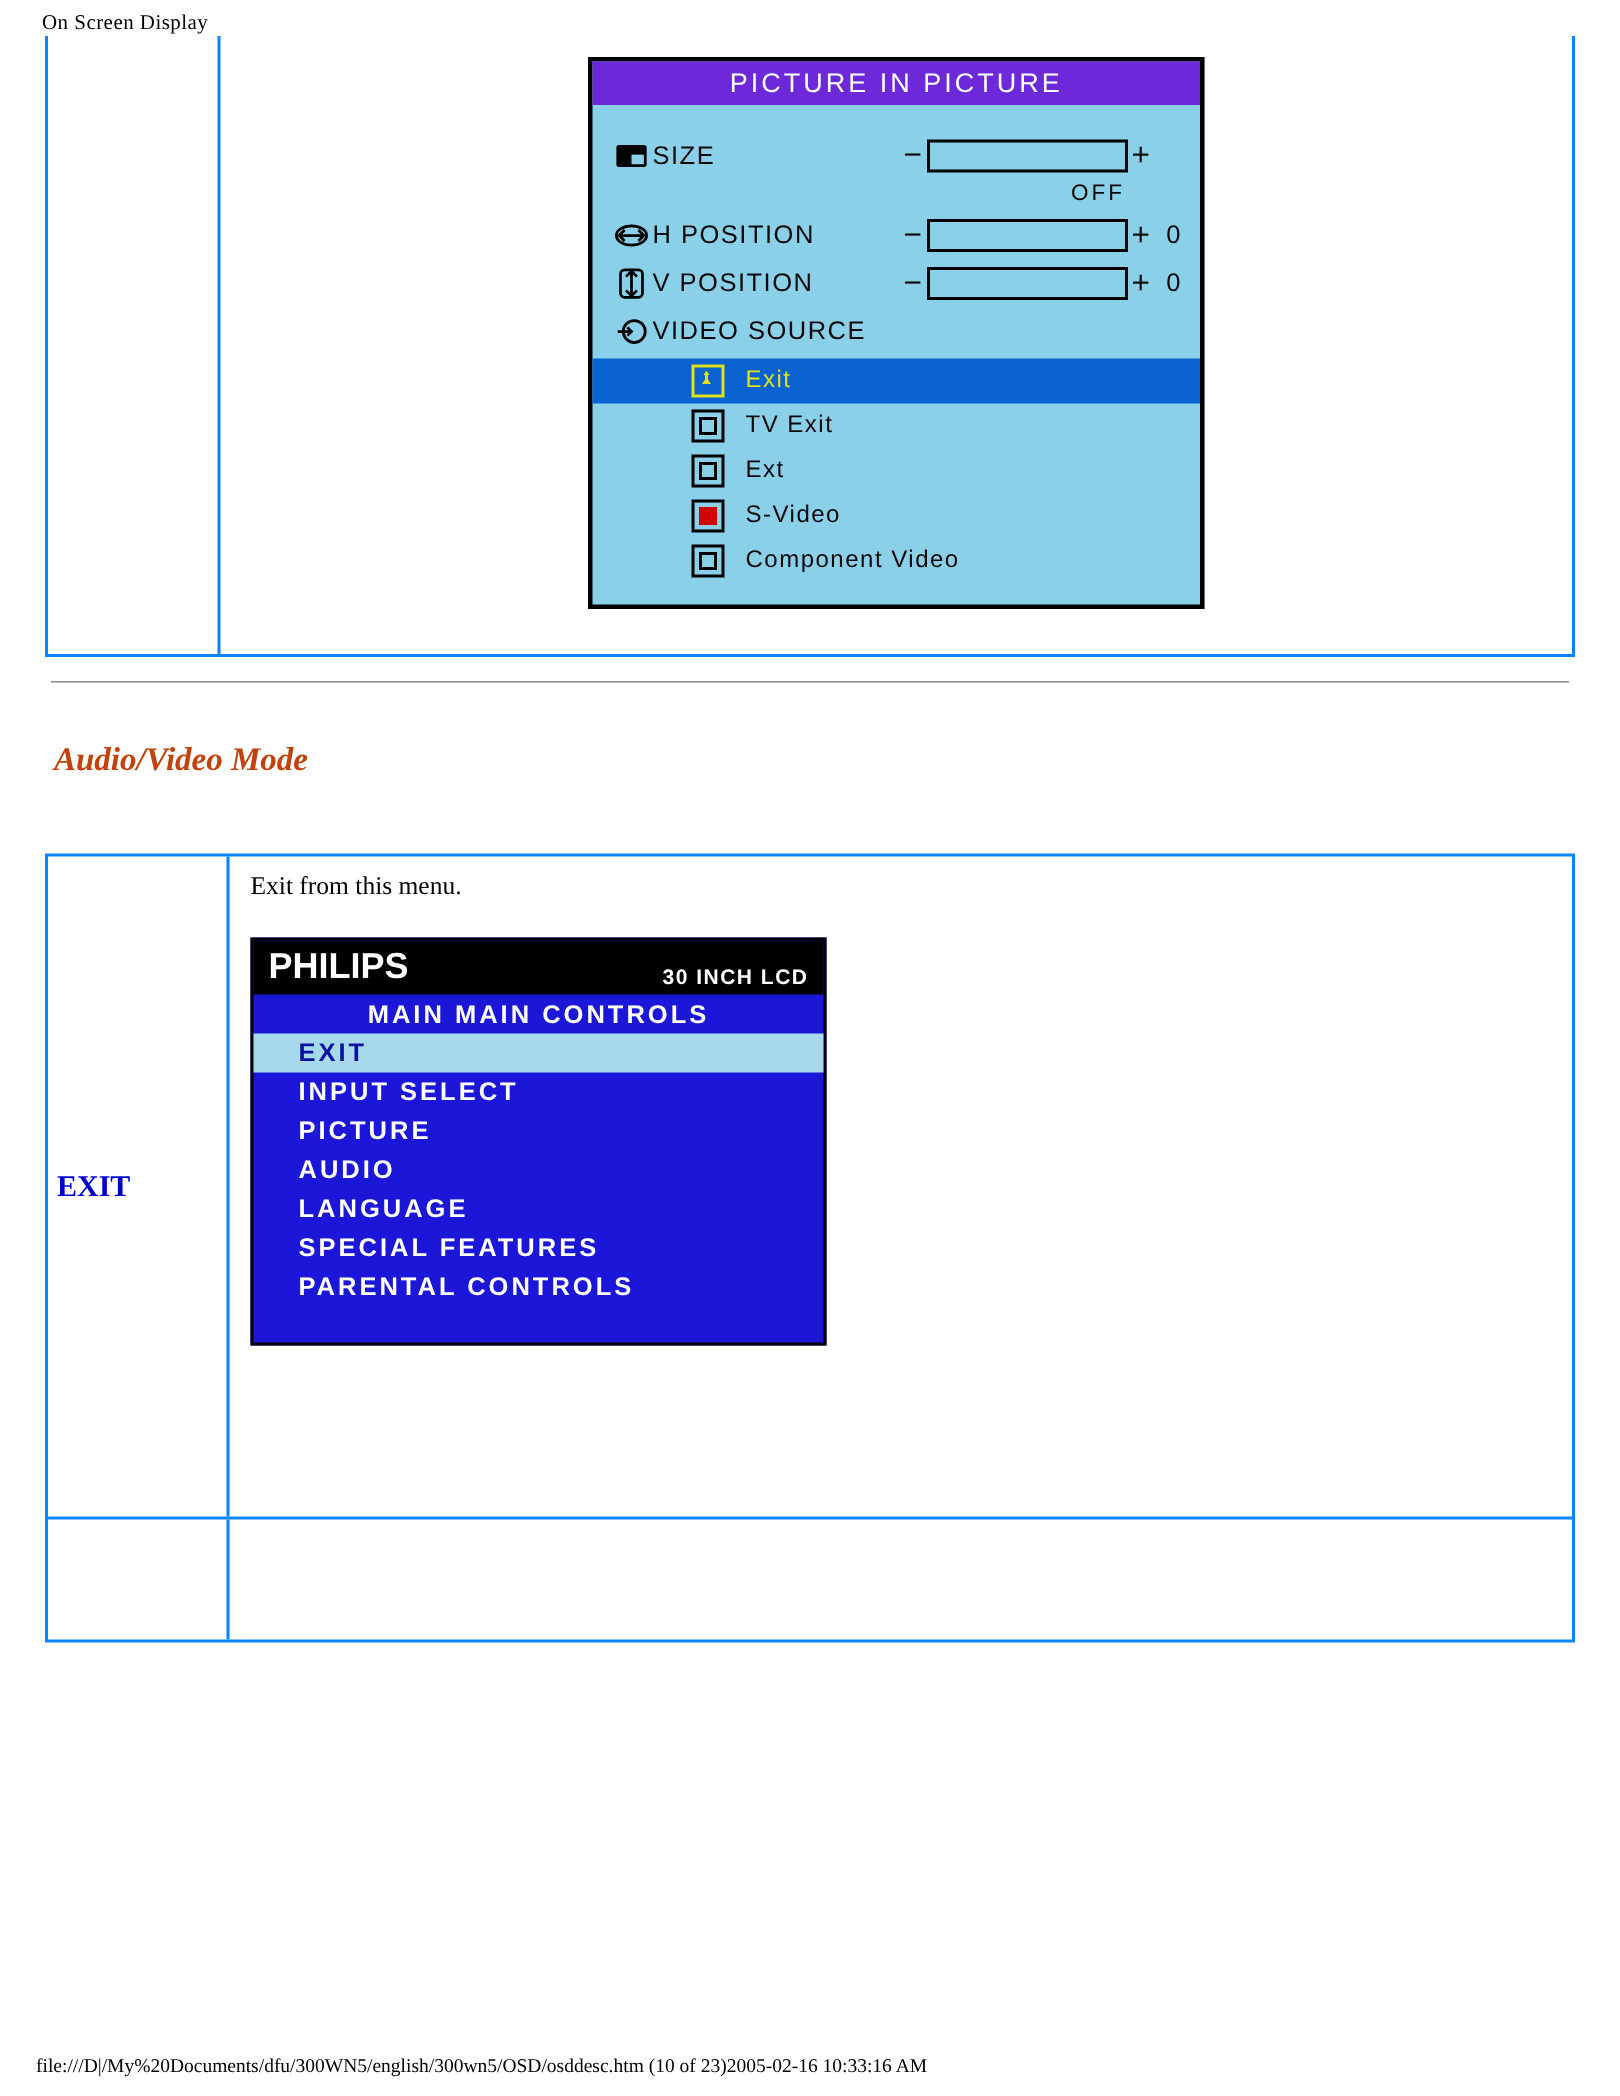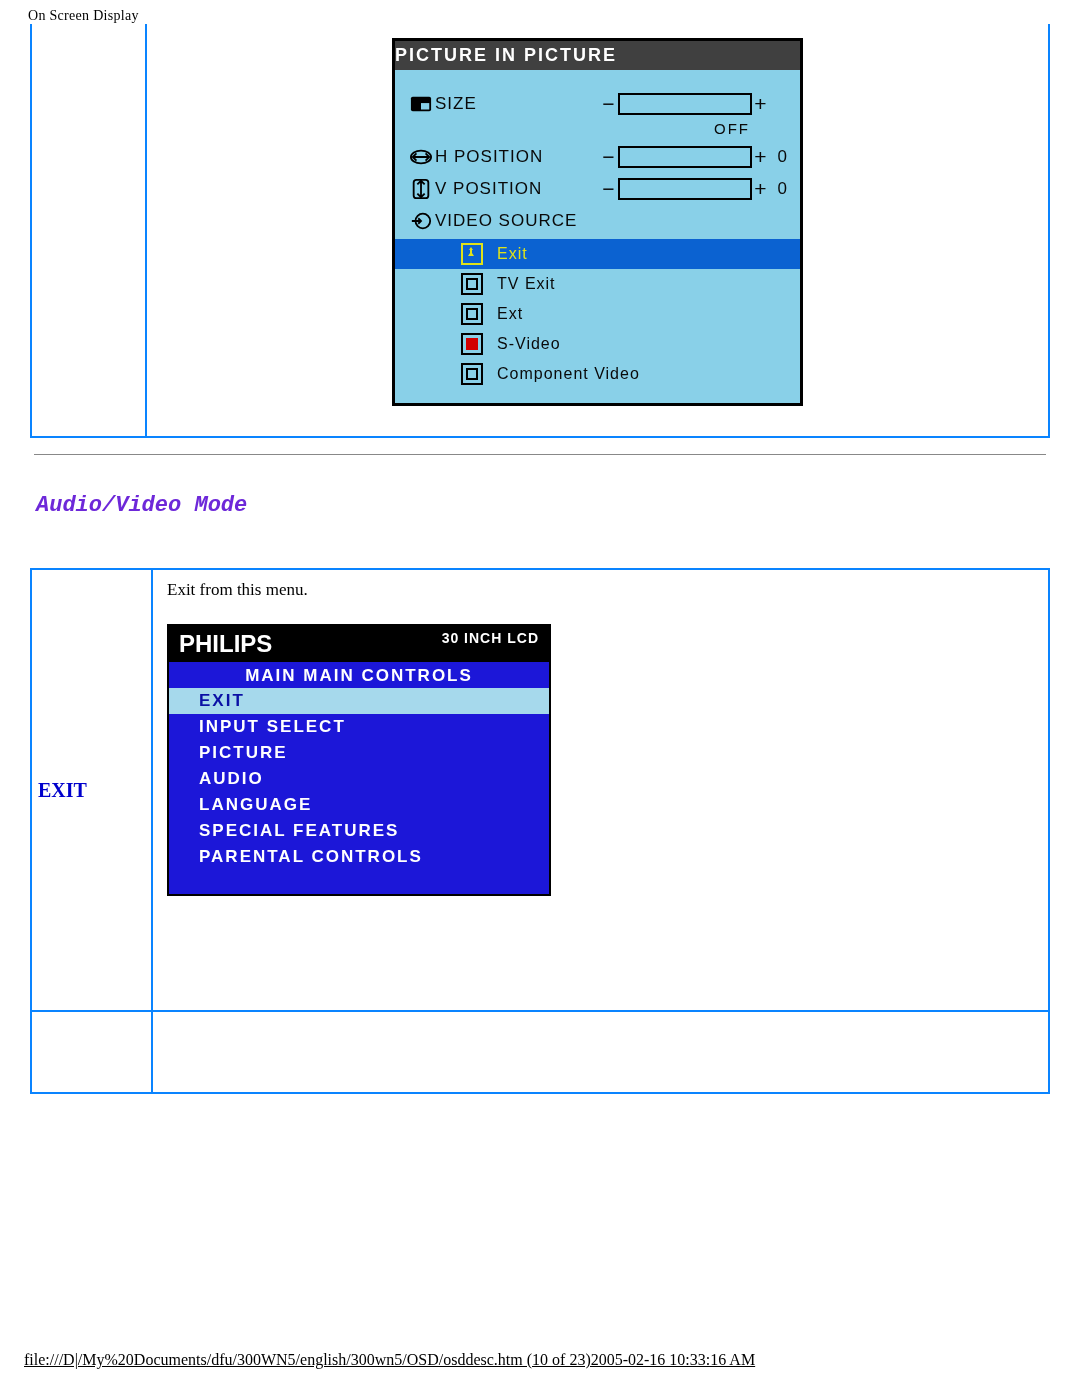--- a/index.html
+++ b/index.html
@@ -58,43 +58,42 @@
     color: #ff6600;
     text-decoration: none;
   }
   hr.section-hr {
     width: 1012px;
     margin: 16px auto 38px auto;
     border: none;
     border-top: 1px solid #888;
   }
   .section-title {
-    color: #6d28d9;
+    color: #c2410c;
     font-style: italic;
     font-weight: bold;
     font-size: 22px;
     margin: 0 0 50px 6px;
-    font-family: Liberation Mono, monospace;
   }
   
   .pip-osd {
     display: inline-block;
     border: 3px solid #000;
     width: 405px;
     background: #89d0e8;
     text-align: left;
     margin-top: 4px;
   }
   .pip-title {
-    background: #404040;
+    background: #6d28d9;
     color: #fff;
     font-family: Arial, sans-serif;
-    font-weight: bold;
+    font-weight: normal;
     letter-spacing: 2px;
-    text-align: left;
+    text-align: center;
     font-size: 18px;
     padding: 4px 0;
   }
   .pip-body {
     padding: 20px 12px 14px 12px;
     font-family: Arial, sans-serif;
     font-weight: normal;
     color: #090909;
     font-size: 17px;
     letter-spacing: 1px;
@@ -219,21 +218,21 @@
     width: 380px;
     background: #1c17d8;
     font-family: Arial, sans-serif;
     font-weight: bold;
   }
   .philips-header {
     background: #000;
     color: #fff;
     display: flex;
     justify-content: space-between;
-    align-items: flex-start;
+    align-items: flex-end;
     padding: 4px 10px;
   }
   .philips-brand {
     font-size: 24px;
     letter-spacing: 0px;
     font-weight: 900;
   }
   .philips-model {
     font-size: 14px;
     letter-spacing: 1px;
@@ -254,24 +253,23 @@
   }
   .philips-item-selected {
     background: #a6d9ec;
     color: #0b10a5;
   }
   .philips-bottom {
     height: 24px;
   }
   .footer-text {
     position: absolute;
-    bottom: 28px;
+    bottom: 12px;
     left: 24px;
-    font-size: 16px;
-    text-decoration: underline;
+    font-size: 13px;
   }
   .svg-icon { width: 22px; height: 22px; }
 </style>
 </head>
 <body>
 
 <div class="page">
   <div class="header-text">On Screen Display</div>
 
   <div class="content">

